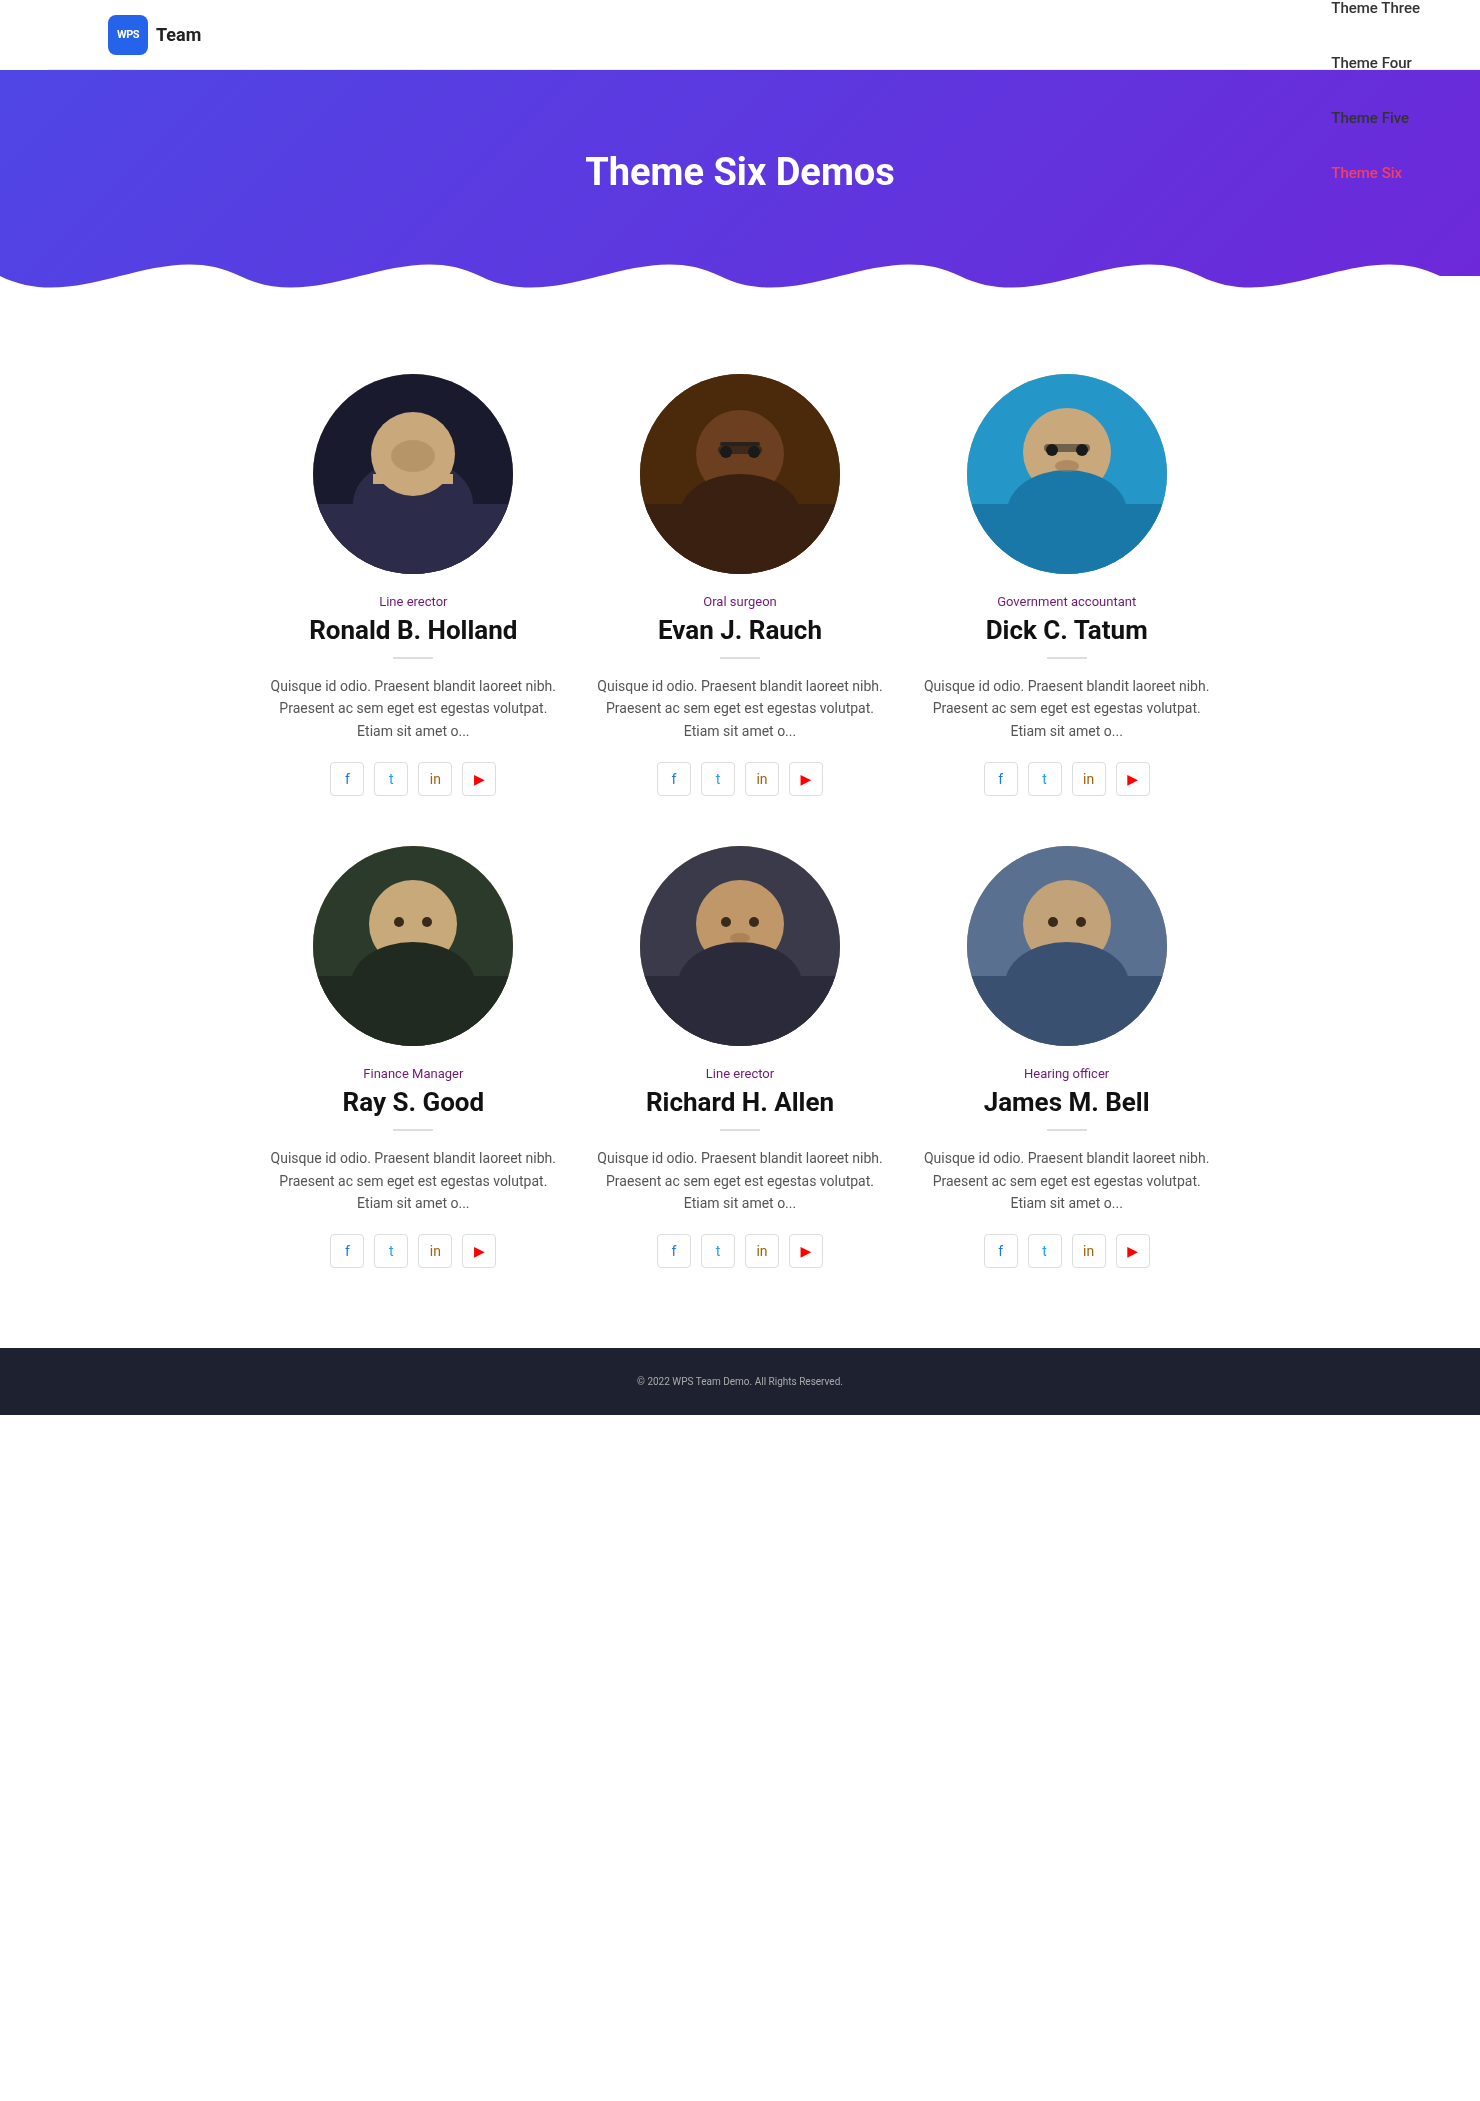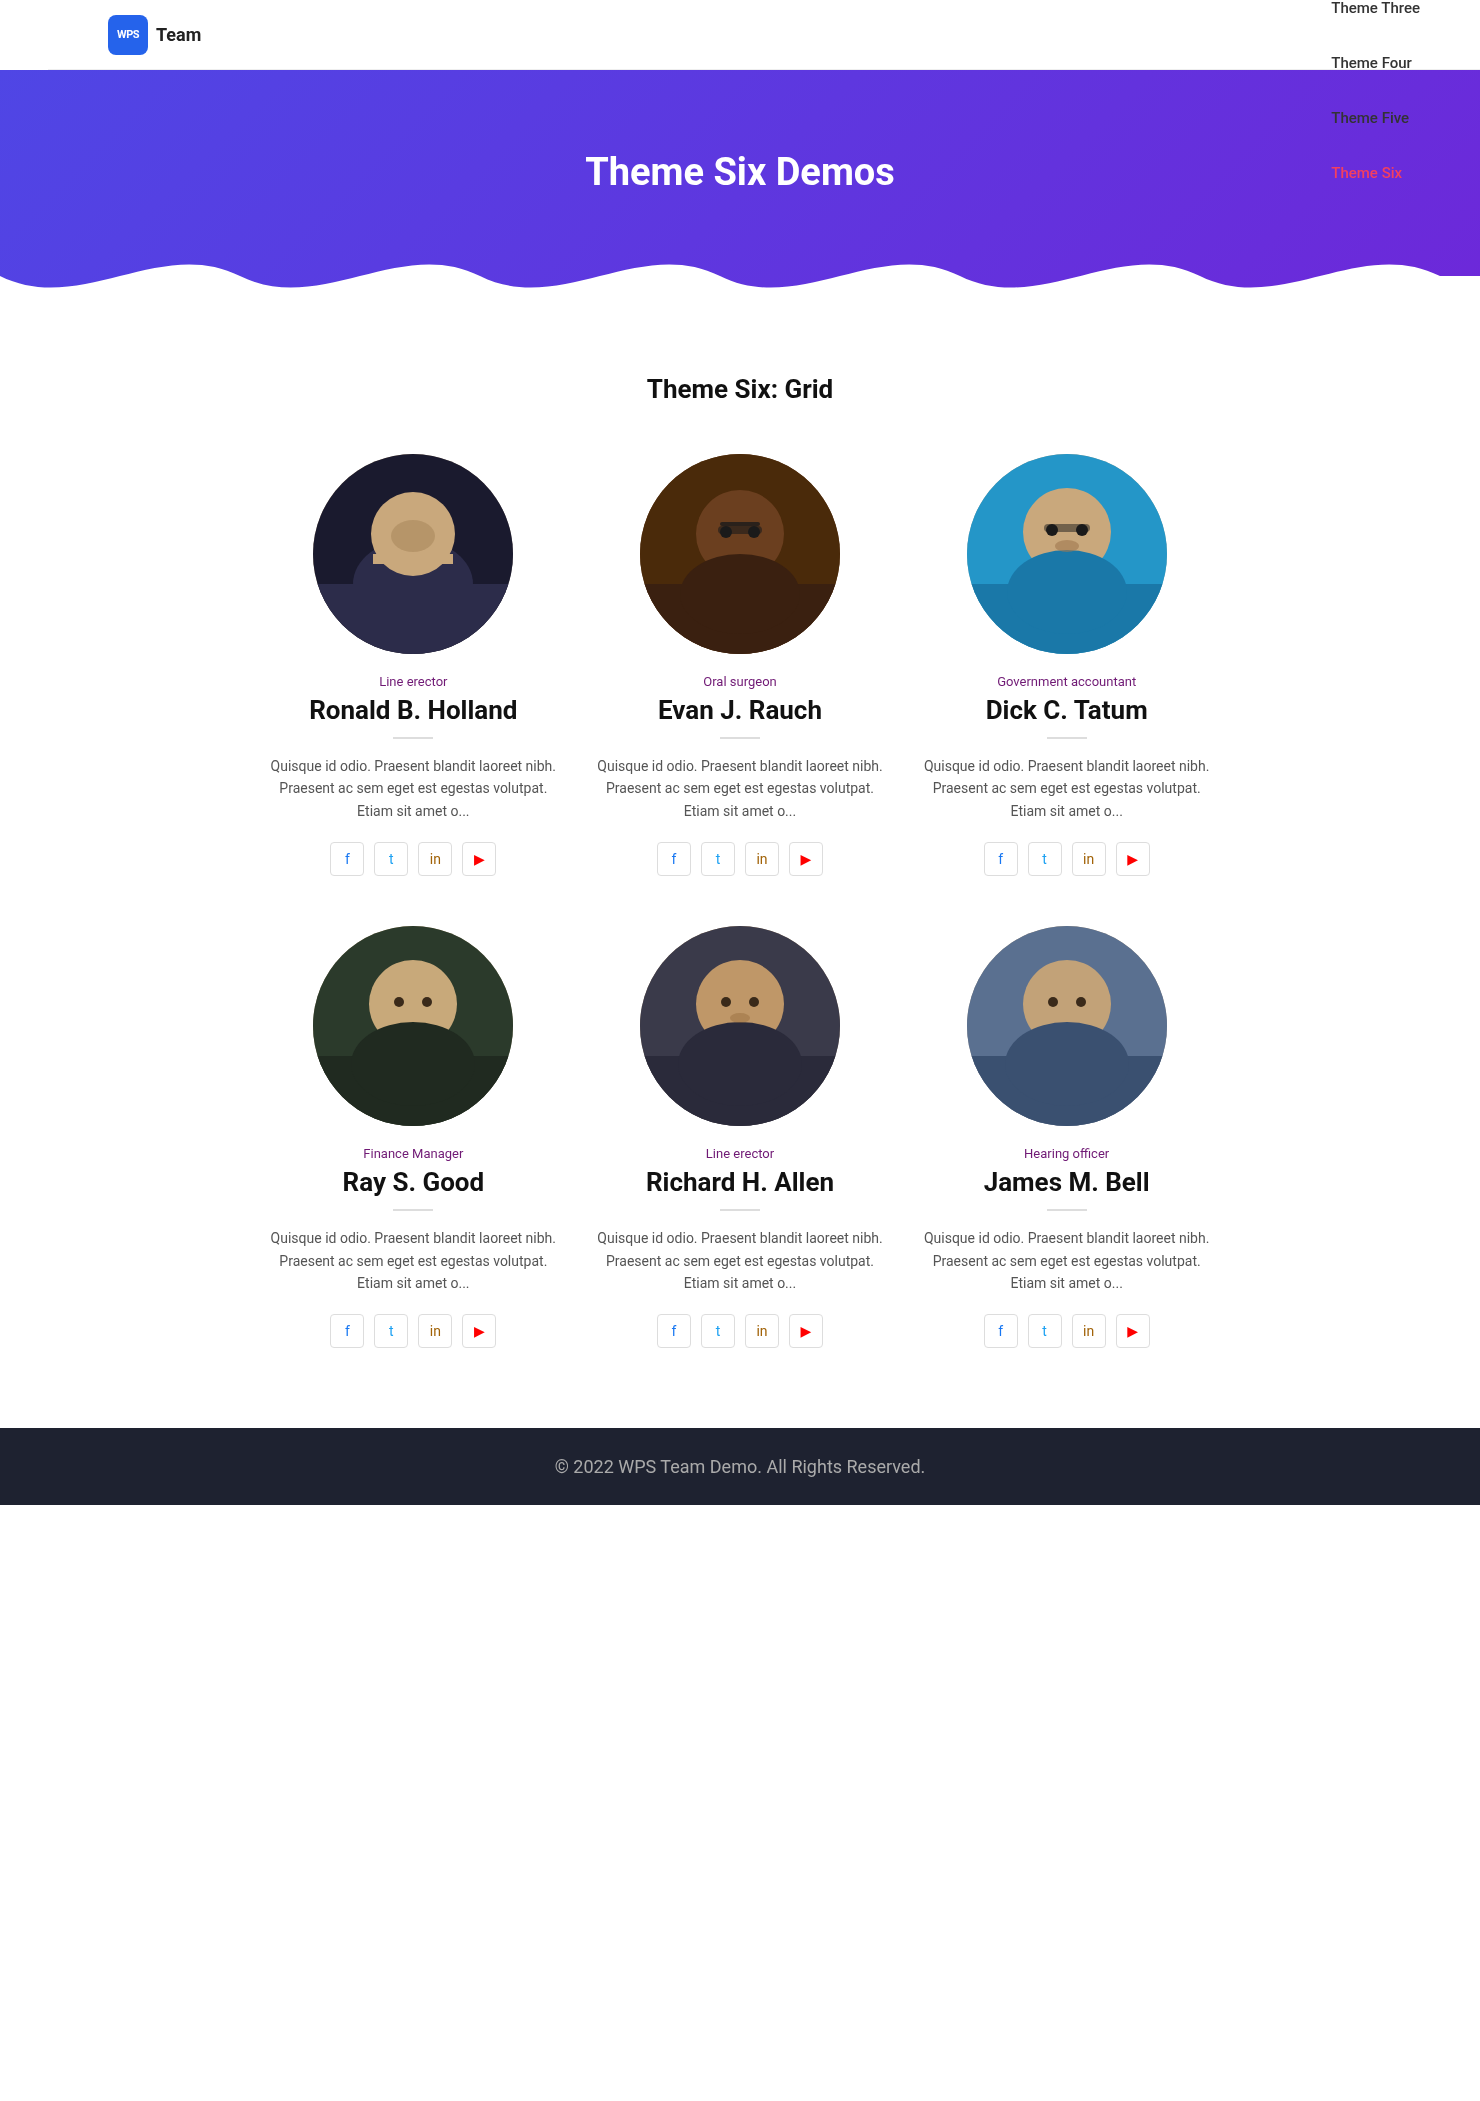--- a/index.html
+++ b/index.html
@@ -178,21 +178,21 @@
     .social-tw { color: #1da1f2; }
     .social-li { color: #a16207; }
     .social-yt { color: #ff0000; }
 
     
     .footer {
       background: #1e2230;
       color: #aaa;
       text-align: center;
       padding: 28px;
-      font-size: 18px;
+      font-size: 10px;
     }
   </style>
 </head>
 <body>
 
 <nav class="navbar">
   <div class="navbar-brand">
     <div class="wps-logo">
       <span>WPS</span>
     </div>
@@ -211,21 +211,20 @@
 <section class="hero">
   <h1>Theme Six Demos</h1>
   <div class="wave-container">
     <svg viewBox="0 0 1480 80" xmlns="http://www.w3.org/2000/svg" preserveAspectRatio="none" height="80">
       <path d="M0,40 C80,80 160,0 240,40 C320,80 400,0 480,40 C560,80 640,0 720,40 C800,80 880,0 960,40 C1040,80 1120,0 1200,40 C1280,80 1360,0 1440,40 L1480,40 L1480,80 L0,80 Z" fill="#ffffff"></path>
     </svg>
   </div>
 </section>
 
 <main class="main-content">
-  <h2 class="section-title">Theme Six: Grid</h2>
 
   <div class="team-grid">
 
     <div class="team-card">
       <div class="avatar-circle avatar-1">
         <svg viewBox="0 0 200 200" xmlns="http://www.w3.org/2000/svg">
           <defs>
             <clipPath id="c0">
                 <circle cx="100" cy="100" r="100"></circle>
               </clipPath>

